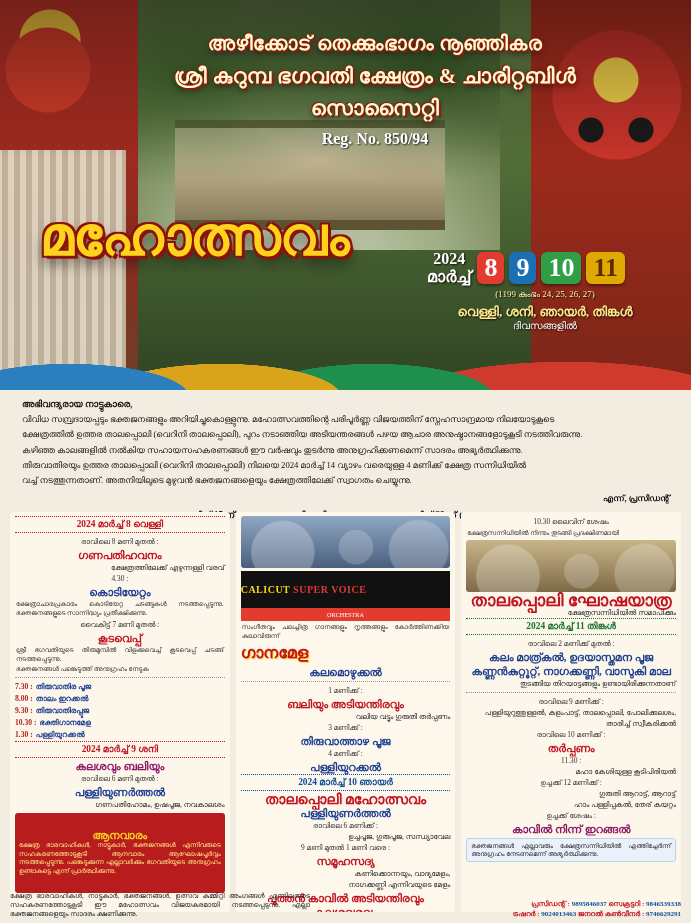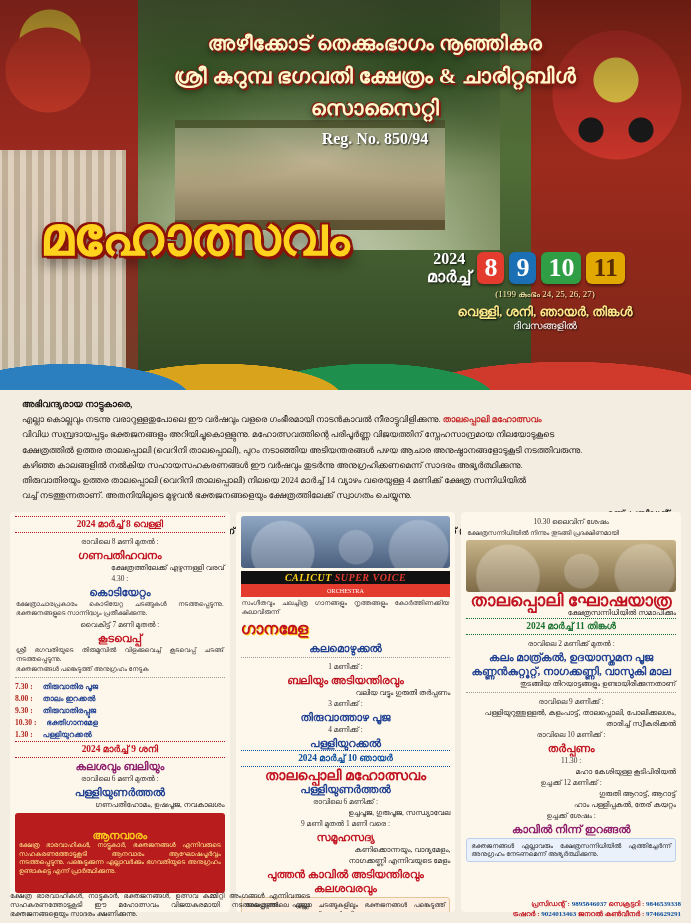--- a/index.html
+++ b/index.html
@@ -206,21 +206,21 @@
   }
   .event.red { color:#c1121f; }
   .event.maroon { color:#8c1a6b; }
   .event.big { font-size:14px; }
   .event.huge { font-size:17px; }
   .time { font-size:7.4px; color:#333; text-align:center; }
   .sub  { font-size:7.4px; color:#222; text-align:right; }
   .note {
     font-size:6.6px; line-height:8.6px; color:#333; text-align:justify; margin:2px 1px;
   }
-  .list-item { display:flex; gap:10px; font-size:7.6px; margin:1px 0; }
+  .list-item { display:flex; gap:3px; font-size:7.6px; margin:1px 0; }
   .list-item .n { color:#b3261e; font-weight:bold; }
   .list-item .t { color:#1d3f91; font-weight:bold; }
   .hr-dot { border-top:1px dotted #999; margin:3px 0; }
 
   .photo-strip {
     width:100%; height:52px; border-radius:3px; margin-bottom:3px;
     background:
       linear-gradient(90deg,#5f7ea6 0 23%, #7b9b58 23% 47%, #9a6b4a 47% 72%, #6f7f9c 72% 100%);
     position:relative; overflow:hidden;
   }
@@ -231,22 +231,22 @@
                 radial-gradient(circle at 85% 65%, rgba(255,255,255,.22) 0 16%, rgba(0,0,0,0) 17%);
   }
   .photo-strip.group {
     background: linear-gradient(180deg,#8fa7c4 0%, #4a5f7d 100%);
   }
   .photo-strip.procession {
     background: linear-gradient(180deg,#c9b58a 0%, #7d6a46 100%);
   }
 
   .calicut-badge {
-    background:#111; color:#ffd21e; text-align:center;
-    font-weight:bold; font-size:10px; padding:1px 0; letter-spacing:.5px;font-style:italic;
+    background:#111; color:#ffd21e; text-align:left;
+    font-weight:bold; font-size:10px; padding:13px 0; letter-spacing:.5px;
   }
   .calicut-badge .sup { color:#e33b2e; }
   .calicut-sub {
     background:#e33b2e; color:#fff; font-size:6.2px; text-align:center; padding:1px 0;
   }
 
   .ganamela {
     text-align:left; font-weight:bold; font-size:16px; color:#c1121f;
     line-height:22px; margin:2px 0 1px;
     text-shadow: 1px 1px 0 #ffd21e;
@@ -317,24 +317,20 @@
       <div class="date-sub">(1199 കുംഭം 24, 25, 26, 27)</div>
       <div class="date-days">വെള്ളി, ശനി, ഞായർ, തിങ്കൾ</div>
       <div class="date-days2">ദിവസങ്ങളിൽ</div>
     </div>
 
     <div class="wave"></div>
   </div>
 
   <div class="message">
     <p class="msg-line-1">അഭിവന്ദ്യരായ നാട്ടുകാരെ,</p>
-    <p>
-      <span>എല്ലാ കൊല്ലവും നടന്നു വരാറുള്ളതുപോലെ ഈ വർഷവും വളരെ ഗംഭീരമായി നാടൻകാവൽ നീരാട്ടുവിളിക്കുന്നു.</span>
-      <span class="msg-hl">താലപ്പൊലി മഹോത്സവം</span>
-    </p>
     <p>വിവിധ സമ്പ്രദായപ്പടും ഭക്തജനങ്ങളും അറിയിച്ചുകൊള്ളുന്നു. മഹോത്സവത്തിന്റെ പരിപൂർണ്ണ വിജയത്തിന് സ്നേഹസാന്ദ്രമായ നിലയോടുകൂടെ</p>
     <p>ക്ഷേത്രത്തിൽ ഉത്തര താലപ്പൊലി (വെറിനി താലപ്പൊലി), പുറം നടാഞ്ഞിയ അടിയന്തരങ്ങൾ പഴയ ആചാര അനുഷ്ഠാനങ്ങളോടുകൂടി നടത്തിവരുന്നു.</p>
     <p>കഴിഞ്ഞ കാലങ്ങളിൽ നൽകിയ സഹായസഹകരണങ്ങൾ ഈ വർഷവും തുടർന്നു അനുഗ്രഹിക്കണമെന്ന് സാദരം അഭ്യർത്ഥിക്കുന്നു.</p>
     <p>തിരുവാതിരയും ഉത്തര താലപ്പൊലി (വെറിനി താലപ്പൊലി) നിലയെ 2024 മാർച്ച് 14 വ്യാഴം വരെയുള്ള 4 മണിക്ക് ക്ഷേത്ര സന്നിധിയിൽ</p>
     <p>വച്ച് നടത്തുന്നതാണ്. അതനിയിലുടെ മുഴുവൻ ഭക്തജനങ്ങളെയും ക്ഷേത്രത്തിലേക്ക് സ്വാഗതം ചെയ്യുന്നു.</p>
     <div class="msg-foot">എന്ന്, പ്രസിഡന്റ്</div>
     <div class="msg-final">മാർച്ച് 15 ന് പ്രദോഷവും പവിത്രതി കലശം ആരംഭവും മാർച്ച് 23 ന് പ്രദോഷവും</div>
   </div>
 
   <div class="columns">

